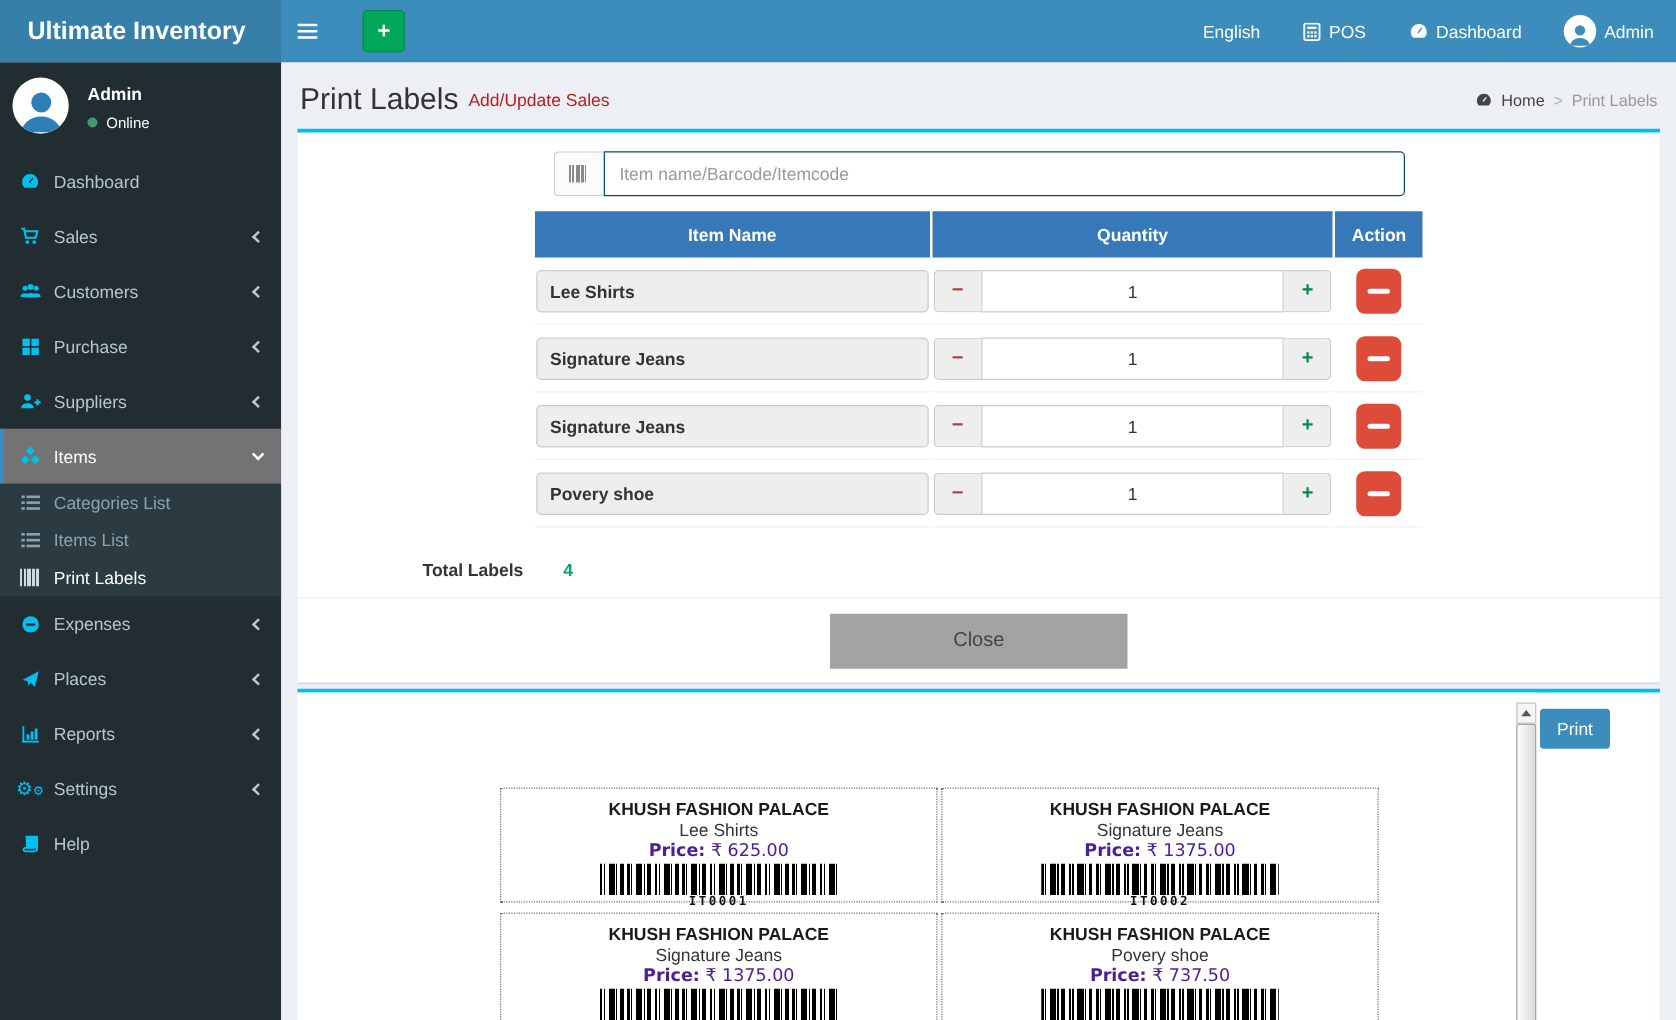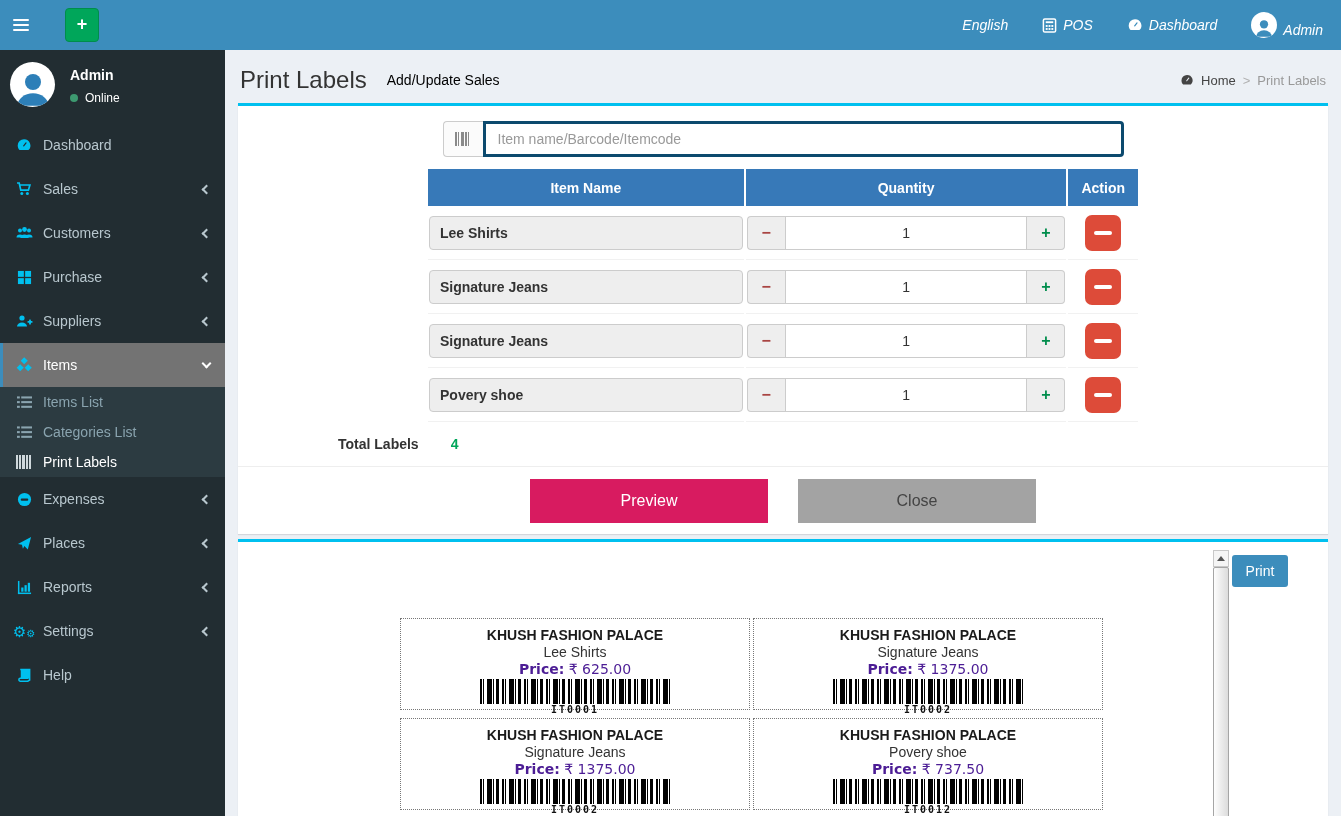--- a/index.html
+++ b/index.html
@@ -10,21 +10,21 @@
   .navbar { position:absolute; left:0; top:0; width:1341px; height:50px; background:#3c8dbc; display:flex; }
   .logo { width:225px; height:50px; background:#367fa9; color:#fff; font-size:20px; font-weight:bold;
     line-height:50px; padding-left:22px; }
   .nav-rest { flex:1; display:flex; align-items:center; }
   .hamburger { margin-left:13px; width:40px; height:50px; display:flex; flex-direction:column;
     justify-content:center; gap:3px; cursor:pointer; }
   .hamburger span { width:16px; height:2px; background:#fff; border-radius:1px; }
   .btn-add { margin-left:12px; width:34px; height:34px; background:#00a65a; border:1px solid #008d4c;
     border-radius:4px; color:#fff; font-size:18px; font-weight:bold; line-height:31px; text-align:center; cursor:pointer; }
   .nav-right { margin-left:auto; display:flex; align-items:center; gap:34px; padding-right:18px; color:#fff; font-size:14px; }
-  .nav-link { display:flex; align-items:flex-end; gap:6px; cursor:pointer;font-style:italic; }
+  .nav-link { display:flex; align-items:center; gap:6px; cursor:pointer; }
   .nav-avatar { width:26px; height:26px; border-radius:50%; background:#fff; display:flex; align-items:flex-end; justify-content:center; overflow:hidden; }
 
   
   .sidebar { position:absolute; left:0; top:50px; width:225px; height:766px; background:#222d32; }
   .user-panel { display:flex; padding:12px 10px; gap:15px; align-items:flex-start; }
   .side-avatar { width:45px; height:45px; border-radius:50%; background:#fff; overflow:hidden;
     display:flex; align-items:flex-end; justify-content:center; }
   .user-name { color:#fff; font-weight:bold; font-size:14px; padding-top:5px; }
   .user-status { color:#fff; font-size:12px; margin-top:8px; display:flex; align-items:center; gap:7px; }
   .dot { width:8px; height:8px; border-radius:50%; background:#3d9970; }
@@ -38,38 +38,38 @@
   .submenu { list-style:none; background:#2c3b41; }
   .submenu-item { display:flex; align-items:center; height:30px; padding:0 15px; color:#8aa4af; font-size:14px; cursor:pointer; }
   .submenu-item .mi-icon { width:18px; margin-right:10px; display:flex; justify-content:center; }
   .submenu-item.active { color:#fff; }
   .gear-glyph { color:#00c0ef; font-size:15px; line-height:1; }
 
   
   .content { position:absolute; left:225px; top:50px; width:1116px; height:766px; background:#ecf0f5; }
   .content-header { display:flex; align-items:center; padding:16px 15px 9px 15px; }
   .page-title { font-size:24px; color:#333; font-weight:normal; }
-  .page-subtitle { font-size:14px; color:#000000; margin-left:20px; }
+  .page-subtitle { font-size:14px; color:#b91c1c; margin-left:8px; }
   .breadcrumb { margin-left:auto; display:flex; align-items:center; gap:7px; font-size:13px; color:#444; }
   .breadcrumb .sep { color:#b0b0b0; }
   .breadcrumb .current { color:#999; }
 
   .panel { margin:0 13px; background:#fff; border-top:3px solid #00c0ef; box-shadow:0 1px 1px rgba(0,0,0,.1); }
   .panel-1 { padding-top:15px; margin-bottom:5px; }
 
   .search-group { width:681px; margin:0 auto; display:flex; height:36px; }
   .search-addon { width:40px; background:#fbfbfb; border:1px solid #ccc; border-right:0;
     border-radius:4px 0 0 4px; display:flex; align-items:center; justify-content:center; }
   .barcode-sm { width:16px; height:14px;
     background:repeating-linear-gradient(90deg,#8a8a8a 0 2px,#fbfbfb 2px 3px,#8a8a8a 3px 4px,#fbfbfb 4px 6px,#8a8a8a 6px 9px,#fbfbfb 9px 10px); }
-  .search-input { flex:1; border:3px solid #0c4a6e; border-radius:0 4px 4px 0; padding:0 12px; font-size:14px; color:#333;
+  .search-input { flex:1; border:1px solid #0c4a6e; border-radius:0 4px 4px 0; padding:0 12px; font-size:14px; color:#333;
     font-family:"Liberation Sans",sans-serif; }
   .search-input::placeholder { color:#999; }
 
-  table.items { width:714px; margin:12px auto 0; border-collapse:separate; border-spacing:2px 0; }
+  table.items { width:714px; margin:12px auto 12px; border-collapse:separate; border-spacing:2px 0; }
   table.items th { background:#3779b8; color:#fff; font-size:14px; height:37px; text-align:center; }
   table.items td { padding:9px 1px 8px 1px; border-bottom:1px solid #f1f1f1; vertical-align:middle; }
   .col-name { width:320px; } .col-qty { width:322px; } .col-action { width:70px; }
   .item-box { background:#eee; border:1px solid #ccc; border-radius:4px; height:34px; line-height:32px;
     padding:0 10px; font-weight:bold; color:#333; font-size:14px; }
   .qty-group { display:flex; height:34px; }
   .qty-btn { width:38px; background:#eee; border:1px solid #ccc; font-size:16px; font-weight:bold;
     display:flex; align-items:center; justify-content:center; cursor:pointer; }
   .qty-minus { border-radius:4px 0 0 4px; border-right:0; color:#a94442; }
   .qty-plus  { border-radius:0 4px 4px 0; border-left:0; color:#008d4c; }
@@ -110,20 +110,21 @@
     background:repeating-linear-gradient(90deg,#000 0 2px,#fff 2px 3px,#000 3px 4px,#fff 4px 7px,#000 7px 12px,#fff 12px 13px,#000 13px 14px,#fff 14px 16px,#000 16px 19px,#fff 19px 22px); }
   .lb-code { font-family:"DejaVu Sans Mono","Liberation Mono",monospace; font-size:10px; font-weight:bold;
     letter-spacing:2px; color:#111; margin-top:0px; }
 
   svg { display:block; }
 </style>
 </head>
 <body>
 
 <div class="navbar">
+  <div class="logo">Ultimate Inventory</div>
   <div class="nav-rest">
     <div class="hamburger">
         <span></span>
         <span></span>
         <span></span>
       </div>
     <div class="btn-add">+</div>
     <div class="nav-right">
       <div class="nav-link">
         <span>English</span>
@@ -270,36 +271,36 @@
                 <g fill="#8aa4af">
                   <rect y="0" width="3" height="2.2"></rect>
                   <rect x="4.5" y="0" width="11.5" height="2.2"></rect>
                   <rect y="5" width="3" height="2.2"></rect>
                   <rect x="4.5" y="5" width="11.5" height="2.2"></rect>
                   <rect y="10" width="3" height="2.2"></rect>
                   <rect x="4.5" y="10" width="11.5" height="2.2"></rect>
                 </g>
               </svg>
           </span>
-          <span>Items List</span>
+          <span>Categories List</span>
         </li>
         <li class="submenu-item">
           <span class="mi-icon">
             <svg width="15" height="13" viewBox="0 0 16 13">
                 <g fill="#8aa4af">
                   <rect y="0" width="3" height="2.2"></rect>
                   <rect x="4.5" y="0" width="11.5" height="2.2"></rect>
                   <rect y="5" width="3" height="2.2"></rect>
                   <rect x="4.5" y="5" width="11.5" height="2.2"></rect>
                   <rect y="10" width="3" height="2.2"></rect>
                   <rect x="4.5" y="10" width="11.5" height="2.2"></rect>
                 </g>
               </svg>
           </span>
-          <span>Categories List</span>
+          <span>Items List</span>
         </li>
         <li class="submenu-item active">
           <span class="mi-icon">
             <span class="barcode-sm" style="background:repeating-linear-gradient(90deg,#cfd8dc 0 2px,#2c3b41 2px 3px,#cfd8dc 3px 5px,#2c3b41 5px 6px,#cfd8dc 6px 9px,#2c3b41 9px 10px);"></span>
           </span>
           <span>Print Labels</span>
         </li>
       </ul>
     </li>
     <li class="menu-item">
@@ -459,21 +460,20 @@
         </tr>
       </tbody>
     </table>
 
     <div class="total-row">
       <span class="total-label">Total Labels</span>
       <span class="total-value">4</span>
     </div>
 
     <div class="panel-footer">
-      <button class="btn-big btn-preview">Preview</button>
       <button class="btn-big btn-close">Close</button>
     </div>
   </div>
 
   <div class="panel panel-2">
     <div class="preview-frame">
       <div class="labels-grid">
 
         <div class="label-cell">
           <div class="lb-shop">KHUSH FASHION PALACE</div>

